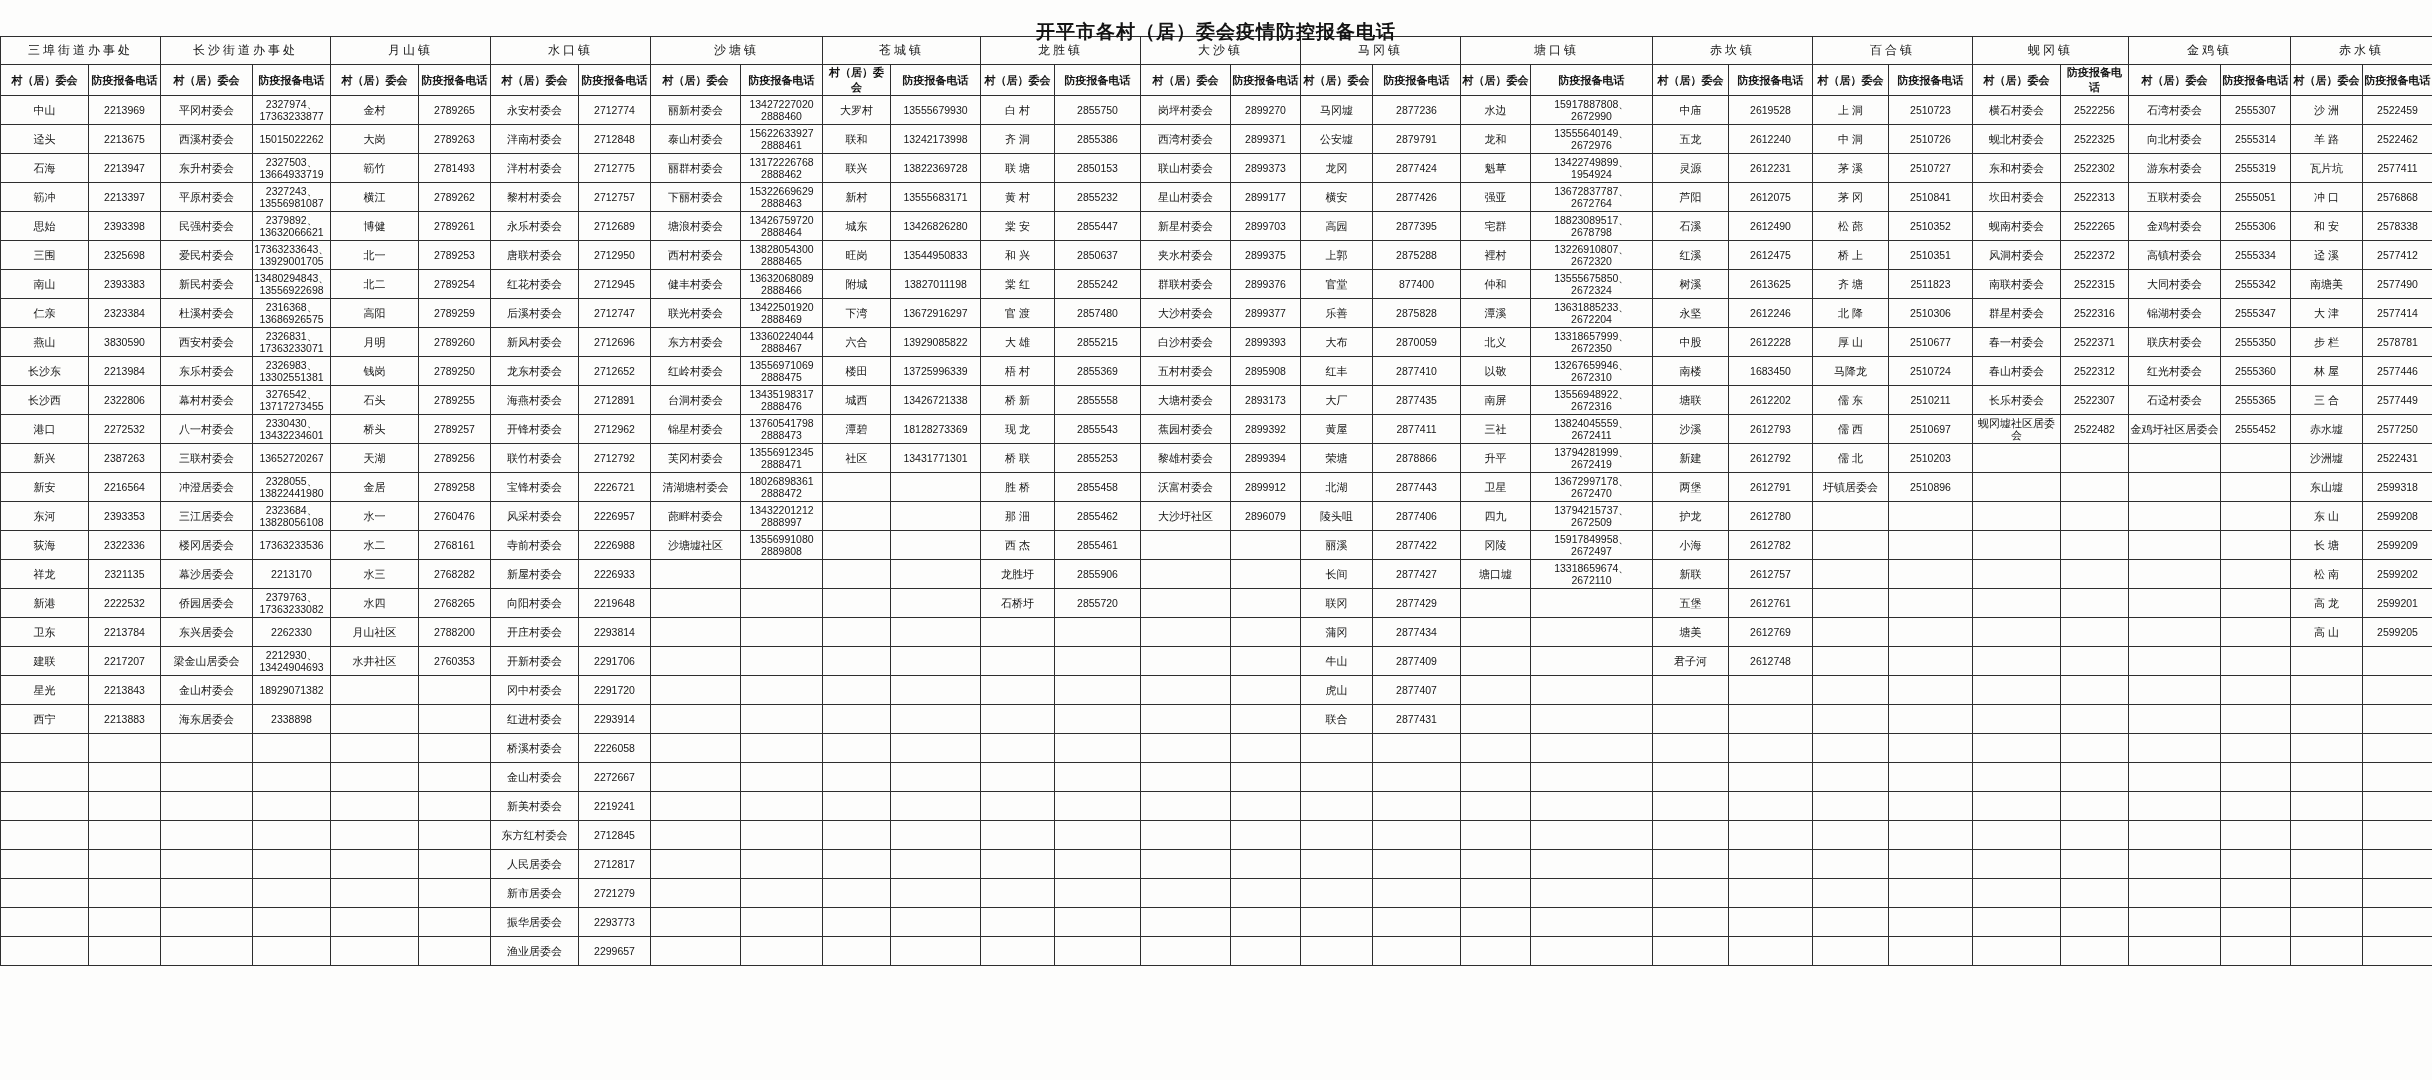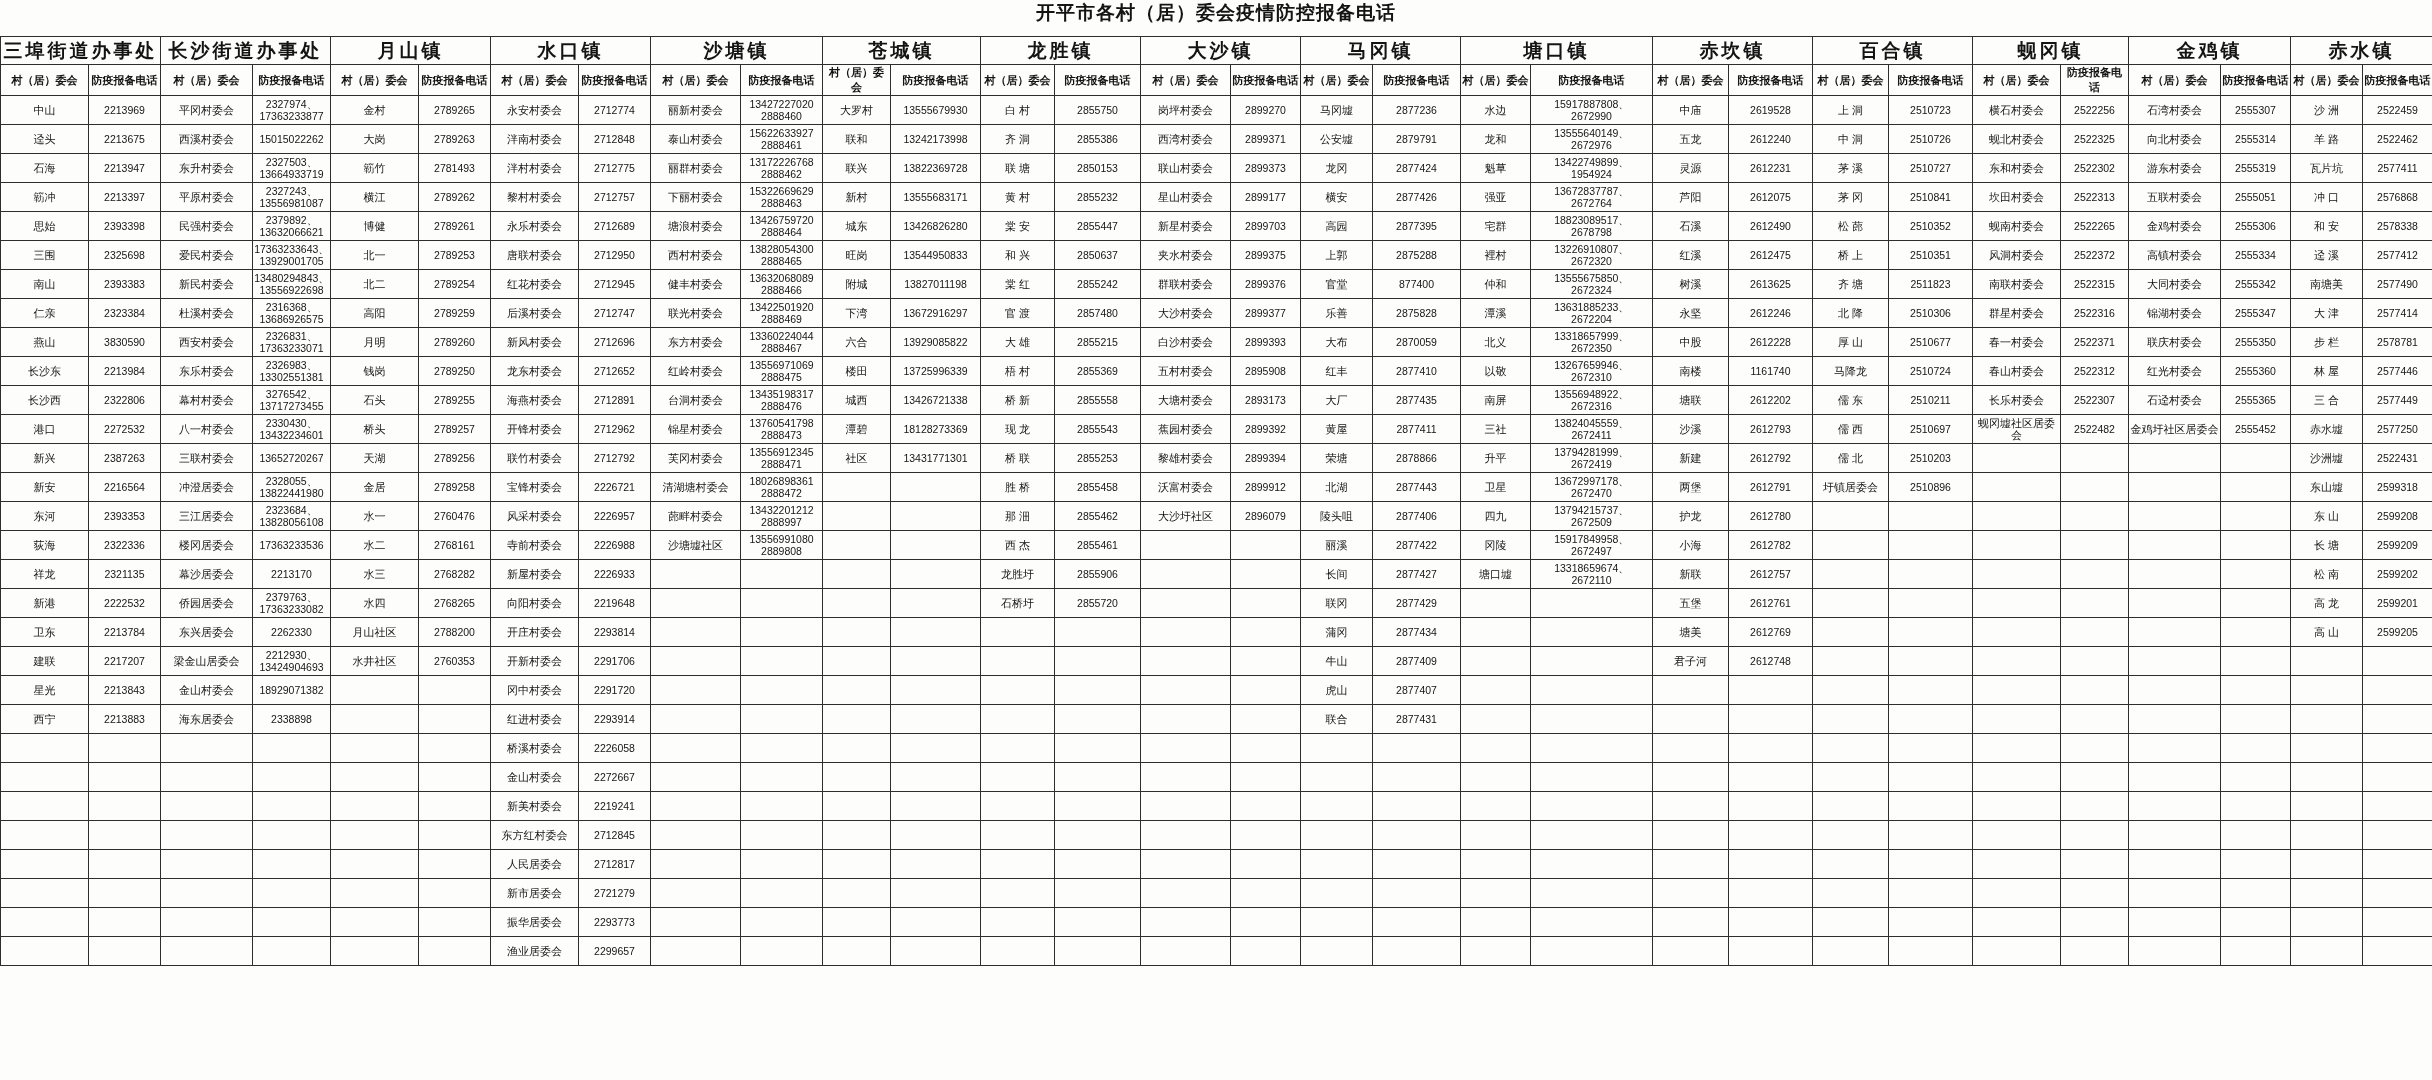--- a/index.html
+++ b/index.html
@@ -9,41 +9,41 @@
     color:#141414;
     overflow:hidden;
   }
   .page{width:2432px;height:1080px;background:#fdfdfc;}
   .title{
     height:36px;
     text-align:center;
     font-size:19px;
     font-weight:700;
     letter-spacing:1px;
-    padding-top:0;
+    padding-top:19px;
     box-sizing:border-box;
     font-family:"Liberation Serif", serif;
   }
   table.phones{
     border-collapse:collapse;
     table-layout:fixed;
     width:2432px;
   }
   table.phones th, table.phones td{
     border:1px solid #2e2e2e;
     text-align:center;
     vertical-align:middle;
     padding:0 1px;
     overflow:hidden;
     box-sizing:border-box;
   }
   th.town{
     height:28px;
-    font-size:19px;
-    font-weight:700;
+    font-size:12px;
+    font-weight:400;
     letter-spacing:3px;
     font-family:"Liberation Serif", serif;
   }
   th.colhead{
     height:22px;
     font-size:11px;
     font-weight:700;
   }
   td.name{
     height:29px;
@@ -480,21 +480,21 @@
           <td class="name">梧 村</td>
           <td class="phone">2855369</td>
           <td class="name">五村村委会</td>
           <td class="phone">2895908</td>
           <td class="name">红丰</td>
           <td class="phone">2877410</td>
           <td class="name">以敬</td>
           <td class="phone">13267659946、
 2672310</td>
           <td class="name">南楼</td>
-          <td class="phone">1161740</td>
+          <td class="phone">1683450</td>
           <td class="name">马降龙</td>
           <td class="phone">2510724</td>
           <td class="name">春山村委会</td>
           <td class="phone">2522312</td>
           <td class="name">红光村委会</td>
           <td class="phone">2555360</td>
           <td class="name">林 屋</td>
           <td class="phone">2577446</td>
         </tr>
         <tr>

